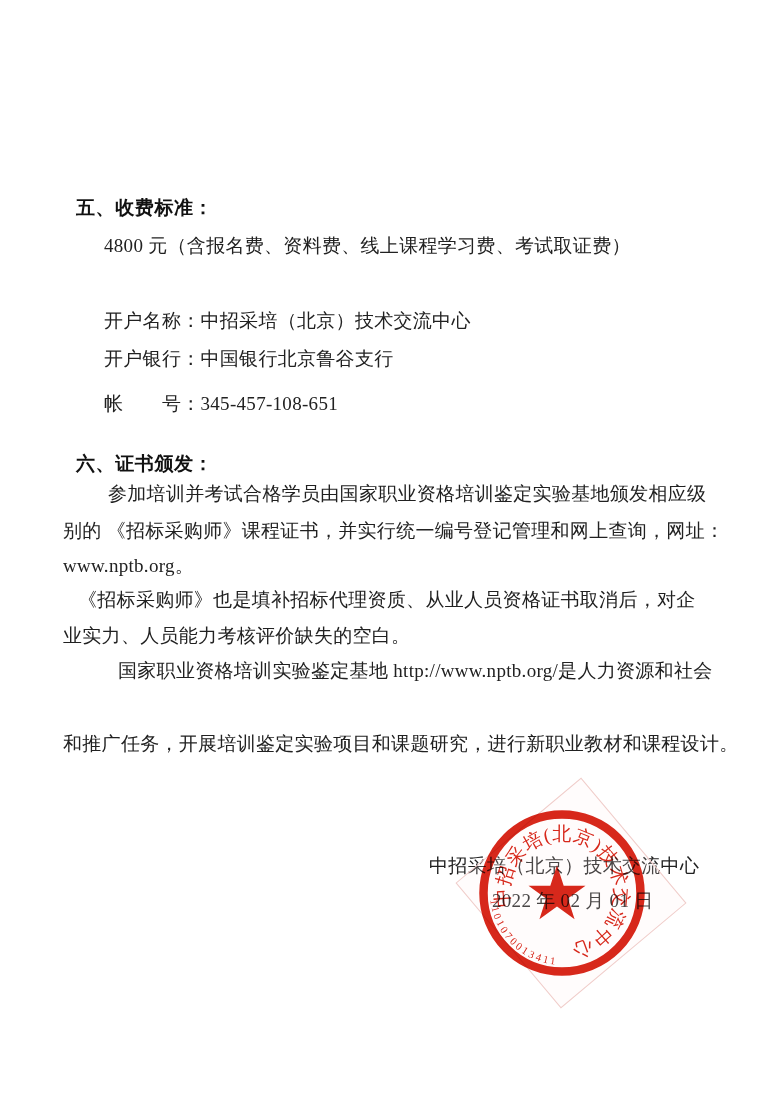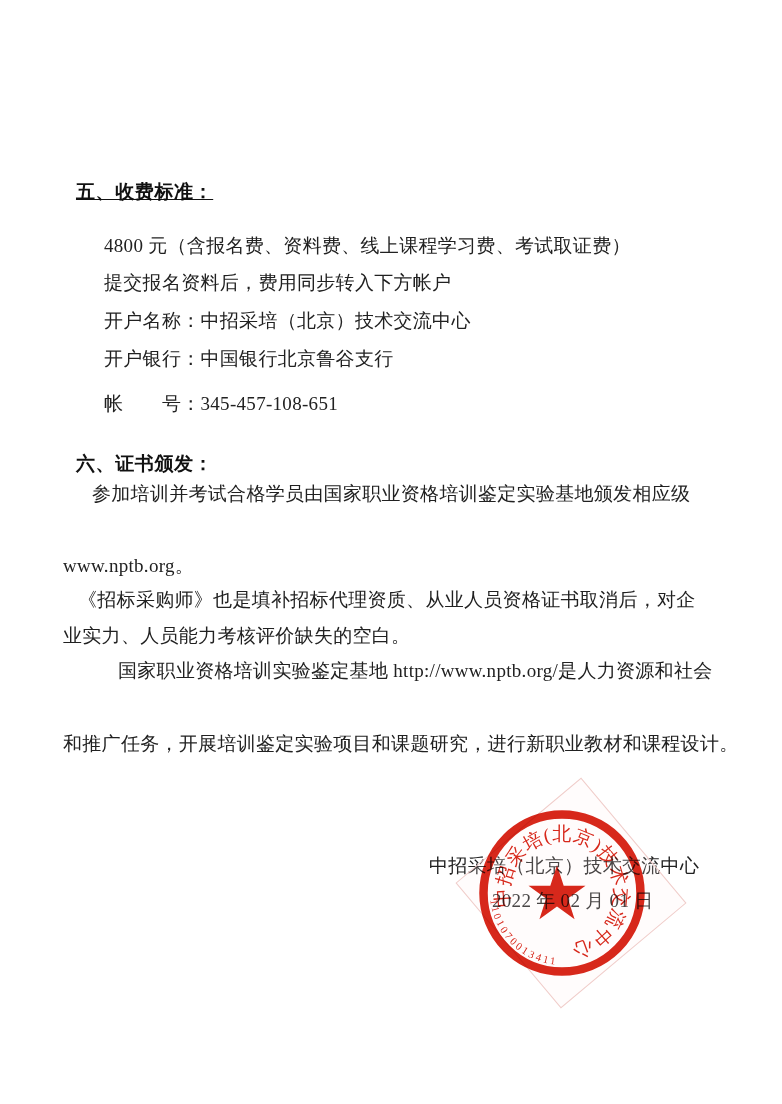--- a/index.html
+++ b/index.html
@@ -22,29 +22,29 @@
   .hd{
     position:absolute;
     font-size:19px;
     line-height:23px;
     font-weight:bold;
     color:#111111;
     letter-spacing:0.6px;
     white-space:pre;
   }
   
-  .h1{left:76px;top:180px;text-decoration:underline;}
+  .h1{left:76px;top:196px;}
   .s1l0{left:104px;top:235px;}
   .s1l1{left:104px;top:272px;}
   .s1l2{left:104px;top:310px;}
   .s1l3{left:104px;top:348px;}
   .s1l4{left:104px;top:385px;margin-top:8px;}
   
   .h2{left:76px;top:452px;}
-  .s2l0{left:92px;top:483px;}
+  .s2l0{left:108px;top:483px;}
   .s2l1{left:63px;top:520px;}
   .s2l2{left:63px;top:555px;}
   .s2l3{left:78px;top:589px;}
   .s2l4{left:63px;top:625px;}
   .s2l5{left:118px;top:660px;}
   .s2l6{left:63px;top:697px;}
   .s2l7{left:63px;top:733px;}
   
   .sig-company{left:429px;top:855px;}
   .sig-date{left:492px;top:890px;}
@@ -65,27 +65,27 @@
   }
   .seal text{font-family:"Liberation Serif","DejaVu Serif",serif;}
 </style>
 </head>
 <body>
 
 <div class="page">
 
   <div class="hd h1">五、收费标准：</div>
   <div class="ln s1l0">4800 元（含报名费、资料费、线上课程学习费、考试取证费）</div>
-  <div class="ln s1l1">提交报名资料后，费用同步转入下方帐户</div>
   <div class="ln s1l2">开户名称：中招采培（北京）技术交流中心</div>
   <div class="ln s1l3">开户银行：中国银行北京鲁谷支行</div>
   <div class="ln s1l4">帐　　号：345-457-108-651</div>
 
   <div class="hd h2">六、证书颁发：</div>
   <div class="ln s2l0">参加培训并考试合格学员由国家职业资格培训鉴定实验基地颁发相应级</div>
+  <div class="ln s2l1">别的 《招标采购师》课程证书，并实行统一编号登记管理和网上查询，网址：</div>
   <div class="ln s2l2">www.nptb.org。</div>
   <div class="ln s2l3">《招标采购师》也是填补招标代理资质、从业人员资格证书取消后，对企</div>
   <div class="ln s2l4">业实力、人员能力考核评价缺失的空白。</div>
   <div class="ln s2l5">国家职业资格培训实验鉴定基地 http://www.nptb.org/是人力资源和社会</div>
   <div class="ln s2l7">和推广任务，开展培训鉴定实验项目和课题研究，进行新职业教材和课程设计。</div>
 
   <div class="ln sig-company">中招采培（北京）技术交流中心</div>
   <div class="ln sig-date">2022 年 02 月 01 日</div>
 
   <div class="seal-photo-edge"></div>

